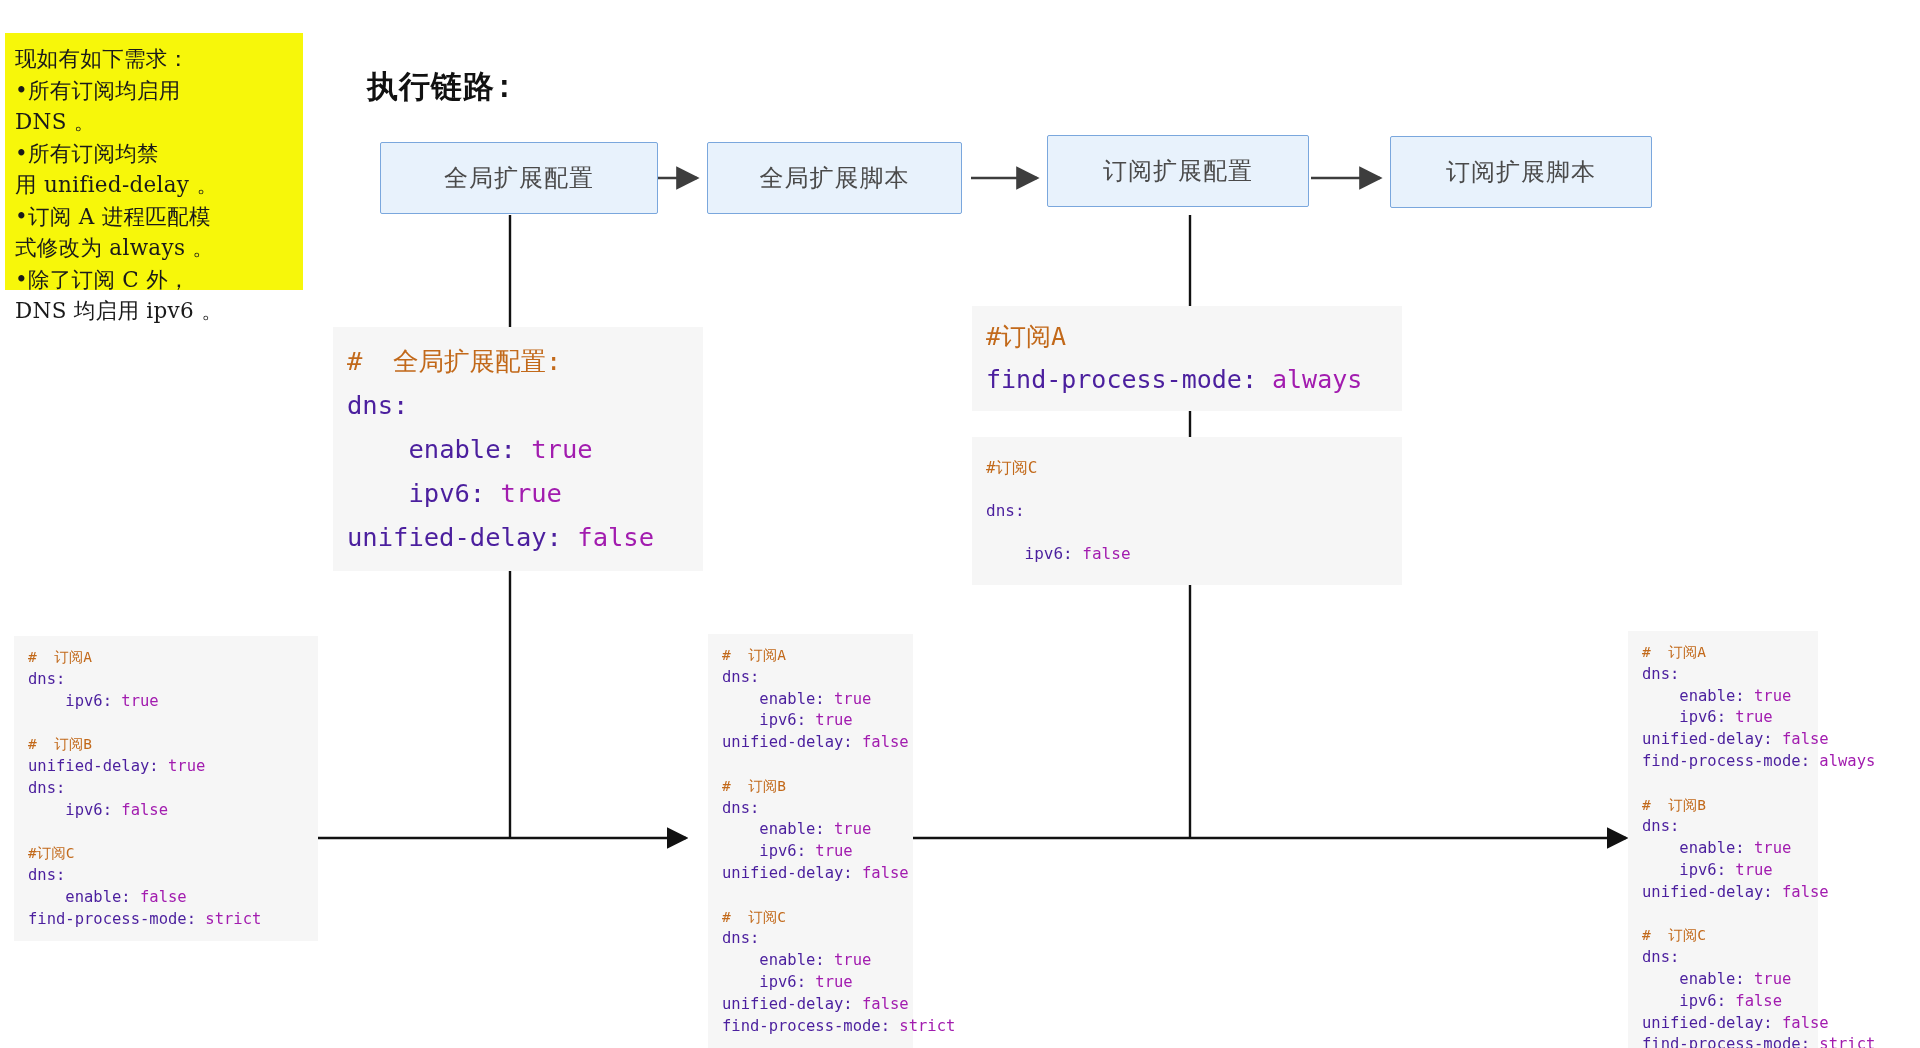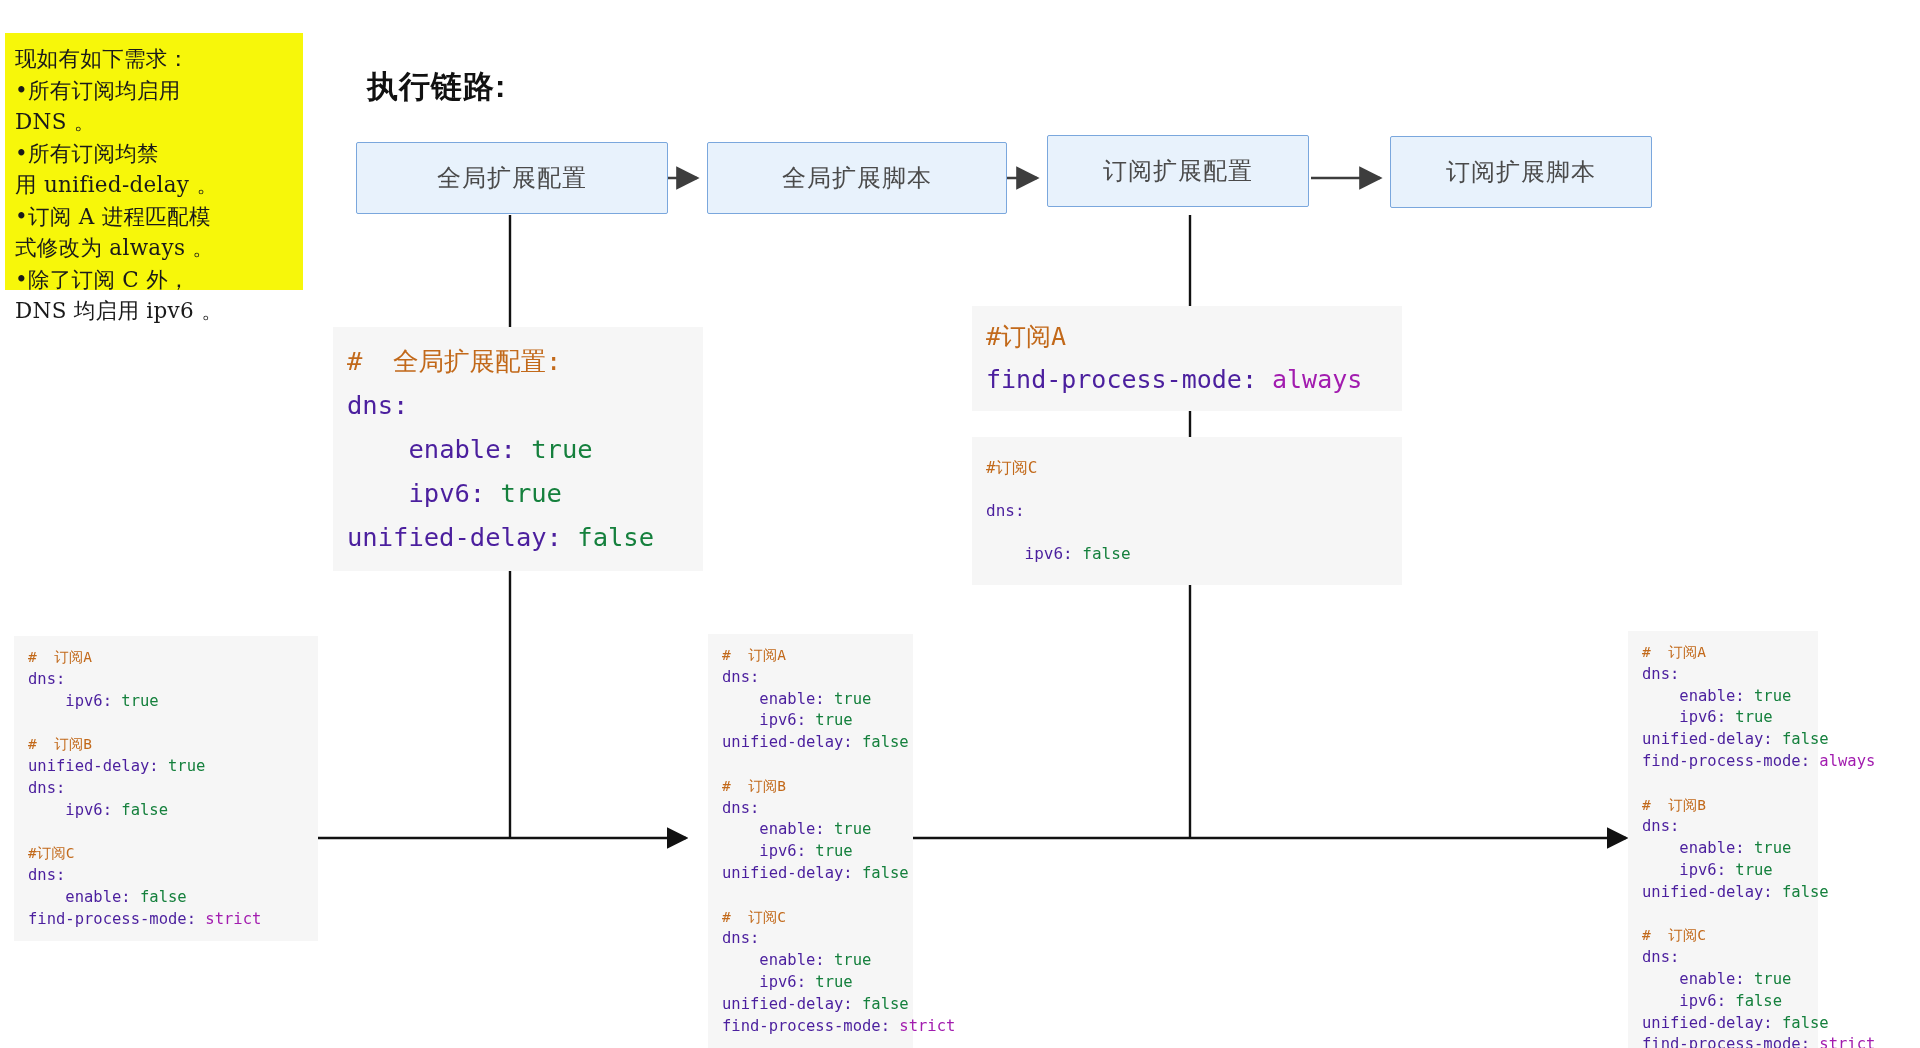--- a/index.html
+++ b/index.html
@@ -24,56 +24,56 @@
     color:#1a1a1a;
     letter-spacing:0.3px;
     white-space:pre-wrap;
   }
 
   
   .flow-title{
     position:absolute;left:367px;top:66px;
     font-size:31px;font-weight:bold;color:#111;
     letter-spacing:1px;
-    font-family:Liberation Sans, sans-serif;
+    font-family:Liberation Mono, monospace;
   }
 
   
   .fbox{
     position:absolute;
     height:72px;
     background:#e8f2fc;
     border:1.6px solid #7aa7dd;
     border-radius:2px;
     display:flex;align-items:center;justify-content:center;
     font-size:24px;color:#4a4a4a;
     font-family:"DejaVu Sans","Liberation Sans",sans-serif;
     letter-spacing:1px;
     box-sizing:border-box;
   }
-  .fbox.b1{left:356px;top:142px;width:312px;}
-  .fbox.b2{left:707px;top:142px;width:300px;}
+  .fbox.b1{left:380px;top:142px;width:278px;}
+  .fbox.b2{left:707px;top:142px;width:255px;}
   .fbox.b3{left:1047px;top:135px;width:262px;}
   .fbox.b4{left:1390px;top:136px;width:262px;}
 
   
   svg.overlay{position:absolute;left:0;top:0;width:1920px;height:1048px;pointer-events:none;}
 
   
   .code{
     position:absolute;
     background:#f6f6f6;
     font-family:"DejaVu Sans Mono","Liberation Mono",monospace;
     white-space:pre;
     box-sizing:border-box;
     color:#5b2d8e;
   }
   .code .cmt{color:#c2691a;}
   .code .key{color:#4b1f9e;}
-  .code .bool{color:#15803d;}
+  .code .bool{color:#a21caf;}
   .code .str{color:#a21caf;}
   .code .punc{color:#4b1f9e;}
 
   
   .code.big{
     left:333px;top:327px;width:370px;
     padding:12px 0 12px 14px;
     font-size:25.5px;line-height:44px;
   }
   

